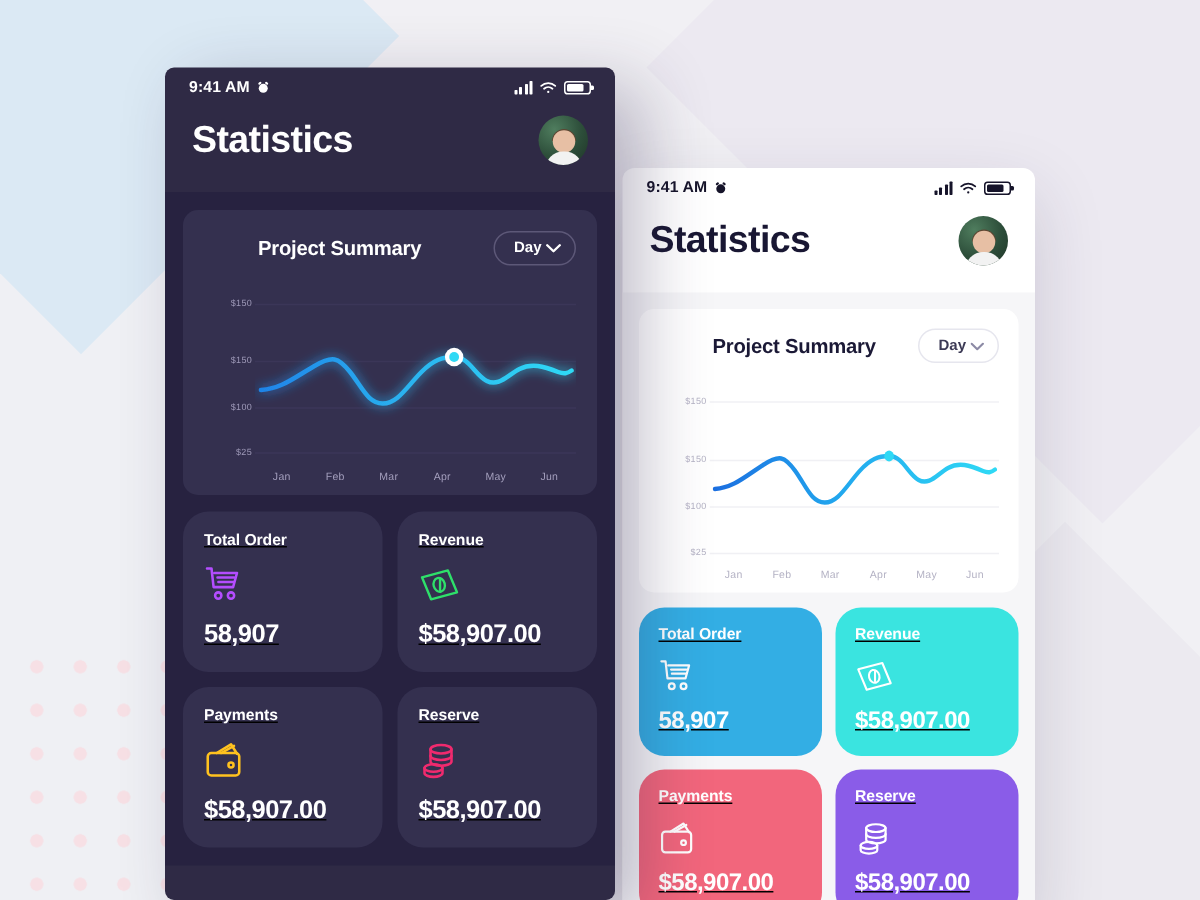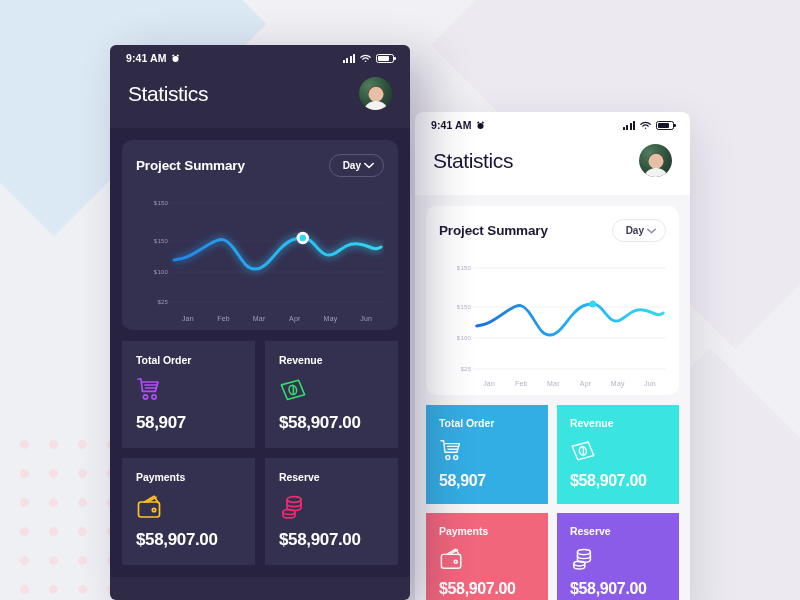--- a/index.html
+++ b/index.html
@@ -113,21 +113,21 @@
     width: 1.6px; height: 3.6px; background: currentColor; border-radius: 0 1px 1px 0;
   }
   .ico-batt i { display: block; height: 100%; width: 80%; background: currentColor; border-radius: 1px; }
   .ico-alarm svg { display: block; }
 
   
   .titlebar {
     display: flex; align-items: center; justify-content: space-between;
     padding: 6px 18px 18px 18px;
   }
-  .page-title { font-size: 21px; font-weight: normal; letter-spacing: -.4px; }
+  .page-title { font-size: 25px; font-weight: bold; letter-spacing: -.4px; }
   .dark .page-title { color: #ffffff; }
   .light .page-title { color: #191733; }
 
   .avatar {
     width: 33px; height: 33px; border-radius: 50%;
     background: radial-gradient(circle at 32% 28%, #4f7d5e 0%, #2d4e3a 55%, #1e3427 100%);
     position: relative; overflow: hidden; flex: none;
   }
   .avatar .face {
     position: absolute; left: 50%; top: 50%;
@@ -150,21 +150,21 @@
 
   
   .dark .phone-body { background: #272240; padding: 12px; }
   .light .phone-body { background: #f6f6f8; padding: 11px; }
 
   
   .summary-card { border-radius: 10px; }
   .dark .summary-card { background: #34304f; padding: 14px 14px 8px; }
   .light .summary-card { background: #ffffff; padding: 13px 13px 8px; }
 
-  .summary-head { display: flex; align-items: center; justify-content: space-between; }
+  .summary-head { display: flex; align-items: center; justify-content: space-between; margin-left: 36px; }
   .summary-title { font-size: 13.5px; font-weight: bold; letter-spacing: -.15px; }
   .dark .summary-title { color: #ffffff; }
   .light .summary-title { color: #1b1936; }
 
   .period-btn {
     display: flex; align-items: center; gap: 3px;
     font-size: 10px; font-weight: bold;
     padding: 5px 9px 5px 13px;
     border-radius: 20px;
   }
@@ -188,21 +188,21 @@
 
   .x-axis { display: flex; margin-left: 34px; }
   .x-tick { flex: 1; text-align: center; font-size: 7px; letter-spacing: .2px; }
   .dark .x-tick { color: #a49fbd; }
   .light .x-tick { color: #b4b2c4; }
 
   
   .stat-grid { display: grid; grid-template-columns: 1fr 1fr; gap: 10px; margin-top: 11px; }
   .light .stat-grid { gap: 9px; margin-top: 10px; }
 
-  .stat-card { border-radius: 0; }
+  .stat-card { border-radius: 17px; text-decoration: underline; }
   .dark .stat-card { background: #34304f; padding: 13px 14px 15px; }
   .light .stat-card { padding: 12px 13px 14px; }
 
   .stat-label { font-size: 10.5px; font-weight: bold; letter-spacing: -.05px; }
   .dark .stat-label { color: #ffffff; }
   .light .stat-label { color: #ffffff; }
 
   .stat-icon { margin: 10px 0 9px; height: 28px; display: flex; align-items: center; }
   .light .stat-icon { margin: 9px 0 8px; height: 26px; }
   .stat-icon svg { display: block; }

